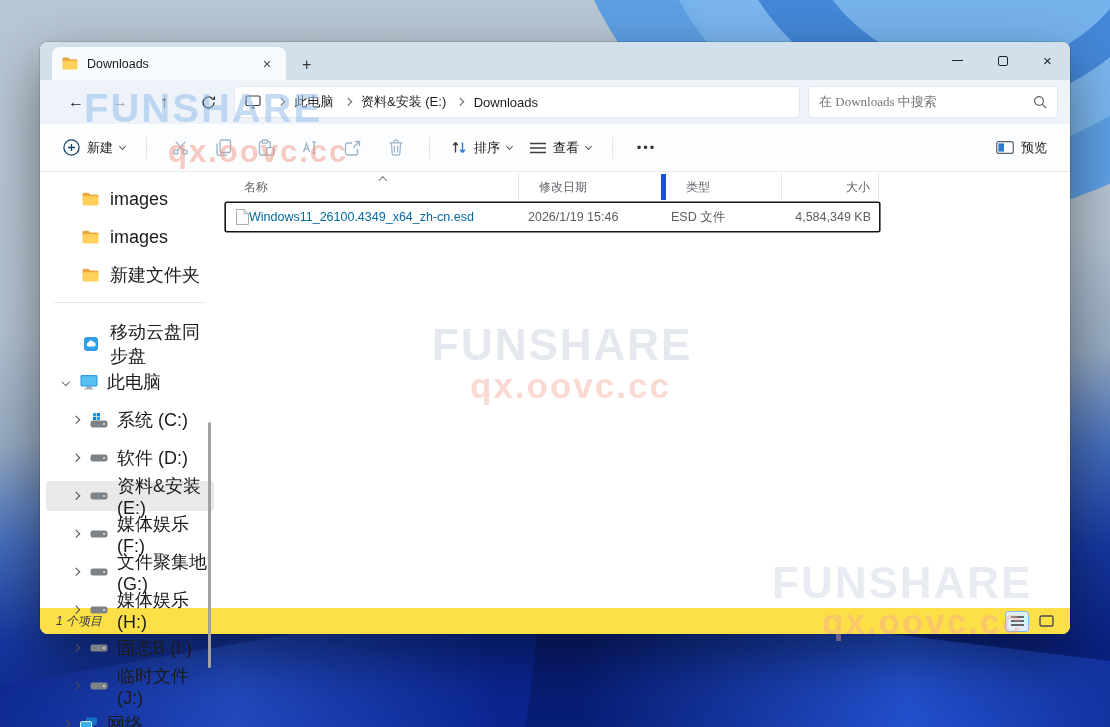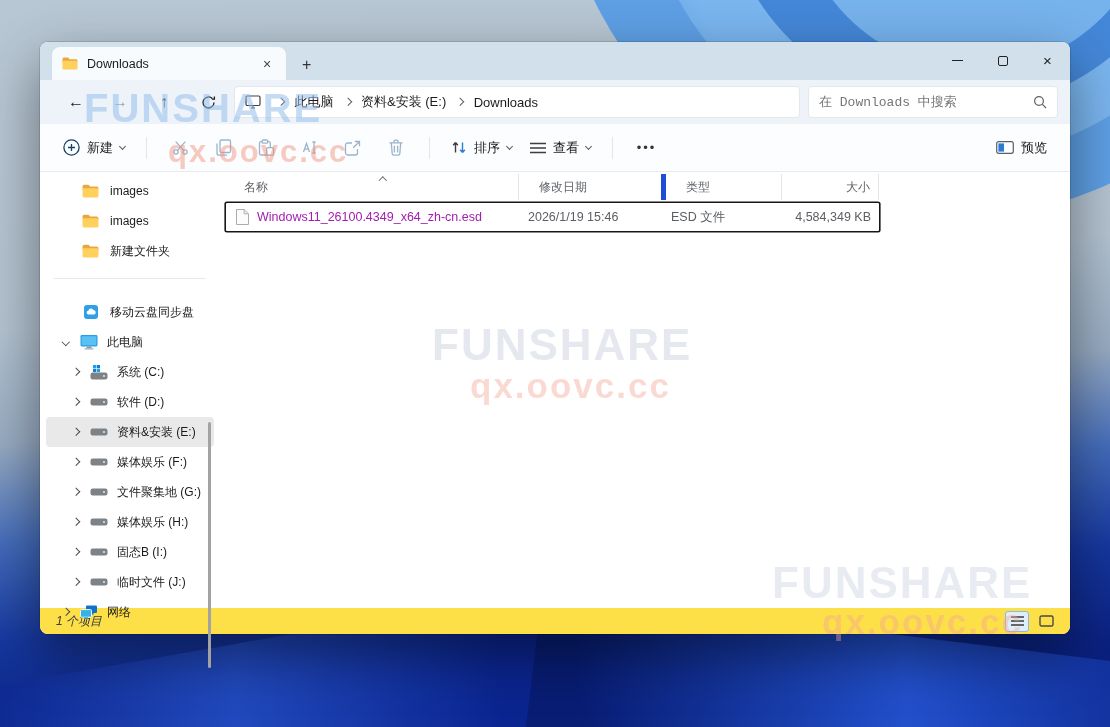--- a/index.html
+++ b/index.html
@@ -45,36 +45,36 @@
   .navbtn.disabled { color:#9aa5ae; }
   .addr { margin-left:4px; width:566px; height:32px; background:#fff; border:1px solid #e2e8ed; border-radius:4px; display:flex; align-items:center; padding:0 10px; }
   .crumb { font-size:13px; color:#1b1b1b; white-space:nowrap; padding:0 2px; }
   .chv { display:inline-block; width:5.5px; height:5.5px; border-right:1.4px solid currentColor; border-bottom:1.4px solid currentColor; }
   .chv.right { transform:rotate(-45deg); }
   .chv.down  { transform:rotate(45deg); }
   .chv.up    { transform:rotate(-135deg); }
   .crumb-sep { color:#5f6468; margin:0 9px; }
   .addr-icon { margin-right:8px; display:flex; }
   .search { margin-left:8px; flex:1; height:32px; background:#fff; border:1px solid #e2e8ed; border-radius:4px; display:flex; align-items:center; padding:0 10px; }
-  .search input { border:none; outline:none; flex:1; font-size:13px; color:#1b1b1b; font-family:Liberation Mono, monospace; background:transparent; }
+  .search input { border:none; outline:none; flex:1; font-size:13px; color:#1b1b1b; font-family:Liberation Serif, serif; background:transparent; }
   .search input::placeholder { color:#767676; }
 
   
   .cmdbar { height:48px; background:#fcfdfe; border-bottom:1px solid #e7ebee; display:flex; align-items:center; padding:0 14px; flex:0 0 auto; }
   .cbtn { display:flex; align-items:center; gap:7px; height:34px; padding:0 9px; border-radius:4px; color:#1b1b1b; font-size:13px; }
   .cbtn .chv { color:#5a5a5a; width:5px; height:5px; margin-top:-3px; }
   .tb-sep { width:1px; height:22px; background:#e3e7ea; margin:0 12px; }
   .tb-ico { width:43px; height:34px; display:flex; align-items:center; justify-content:center; }
   .more-dots { font-size:13px; letter-spacing:2px; color:#333; }
   .preview-btn { margin-left:auto; }
 
   
   .body-row { flex:1; display:flex; min-height:0; background:#fff; }
   .sidebar { width:180px; padding-top:4px; position:relative; flex:0 0 auto; }
-  .srow { display:flex; align-items:center; height:30px; margin:0 6px; border-radius:4px; padding-left:8px; font-size:12px; color:#1b1b1b; }
+  .srow { display:flex; align-items:center; height:30px; margin:8px 6px; border-radius:4px; padding-left:8px; font-size:18px; color:#1b1b1b; }
   .srow.folder { padding-left:34px; }
   .srow.drive  { padding-left:18px; }
   .srow.selected { background:#e9e9e9; }
   .chv-slot { width:24px; display:flex; justify-content:center; color:#4f4f4f; flex:0 0 auto; }
   .s-icon { width:21px; display:flex; justify-content:center; margin-right:8px; flex:0 0 auto; }
   .srow.folder .s-icon { margin-right:9px; }
   .sb-sep { height:1px; background:#e8e8e8; margin:12px 14px 4px 14px; }
   .gap14 { height:14px; }
   .sb-scrollbar { position:absolute; right:9px; top:250px; width:3.5px; height:246px; background:#a2a2a2; border-radius:2px; }
 
@@ -82,21 +82,21 @@
   .main { flex:1; padding:2px 10px 0 6px; position:relative; min-width:0; }
   .hdr-row { display:flex; height:26px; align-items:flex-start; }
   .hcell { font-size:12px; color:#5f6368; height:100%; display:flex; align-items:center; padding-left:20px; position:relative; }
   .hcell.name { width:292px; padding-left:18px; }
   .hcell.date { width:143px; border-left:1px solid #e5e5e5; }
   .hcell.type { width:120px; border-left:5px solid #1d4ed8; }
   .hcell.size { width:98px; border-left:1px solid #e5e5e5; border-right:1px solid #e5e5e5; justify-content:flex-end; padding-right:8px; }
   .sort-caret { position:absolute; left:154px; top:-2px; color:#5f6368; }
   .frow { display:flex; height:28px; align-items:center; margin-top:3px; width:653px; box-shadow:0 0 0 1.6px #161616; border-radius:1px; background:#fff; }
   .fcell { font-size:12.5px; height:100%; display:flex; align-items:center; padding-left:10px; }
-  .fcell.name { width:292px; color:#a21caf; gap:8px; }
+  .fcell.name { width:292px; color:#0369a1; gap:0; }
   .fcell.date, .fcell.type { color:#5b5f63; }
   .fcell.date { width:143px; }
   .fcell.type { width:120px; }
   .fcell.size { width:98px; color:#5b5f63; justify-content:flex-end; padding-right:8px; }
 
   
   .statusbar { height:26px; display:flex; align-items:center; padding:0 12px 0 16px; border-radius:0 0 8px 8px; background:#fde047; flex:0 0 auto;font-style:italic; }
   .status-count { font-size:12px; color:#3c3c3c; }
   .view-toggles { margin-left:auto; display:flex; gap:5px; align-items:center; }
   .vt { width:24px; height:21px; display:flex; align-items:center; justify-content:center; border-radius:3px; }

